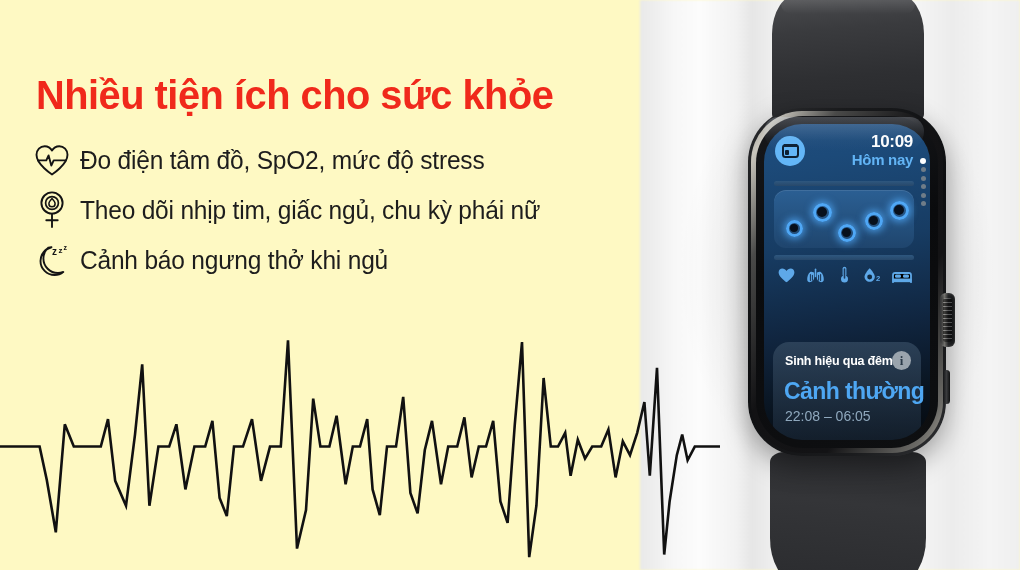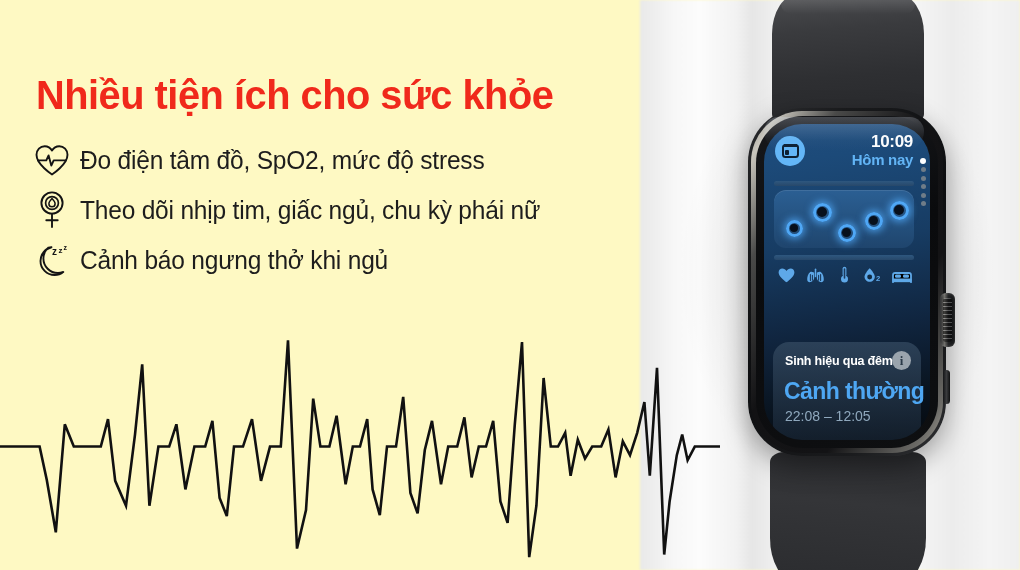--- a/index.html
+++ b/index.html
@@ -423,21 +423,21 @@
               <rect x="3" y="4.6" width="6" height="3.2" rx="1.4" fill="#5ea8e8"></rect>
               <rect x="11" y="4.6" width="6" height="3.2" rx="1.4" fill="#5ea8e8"></rect>
             </svg>
           </span>
         </div>
 
         <div class="vitalcard">
           <div class="vc-title">Sinh hiệu qua đêm</div>
           <div class="infobtn">i</div>
           <div class="vc-value">Cảnh thường</div>
-          <div class="vc-range">22:08 – 12:05</div>
+          <div class="vc-range">22:08 – 06:05</div>
         </div>
 
       </div>
       <div class="glass-glint"></div>
     </div>
   </div>
 
 </div>
 
 </body></html>

